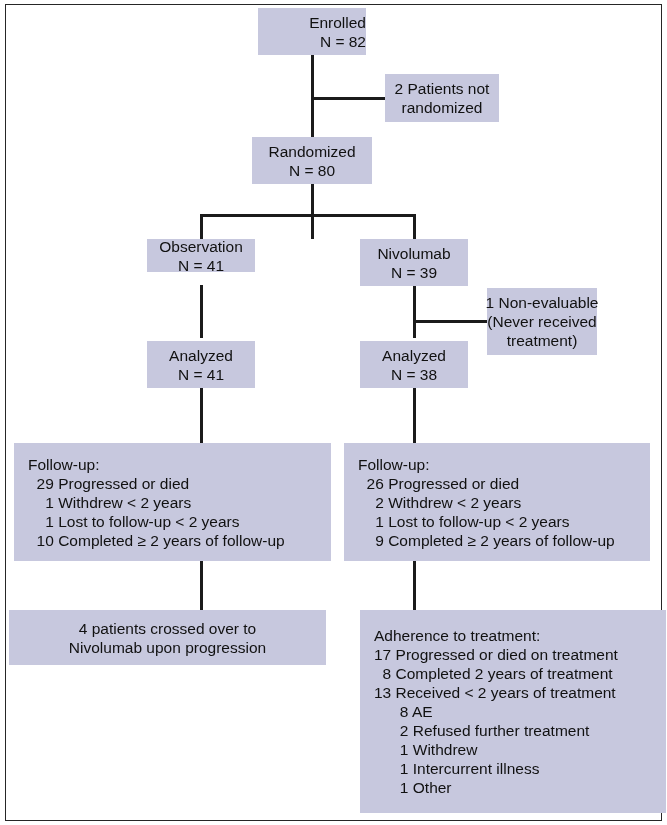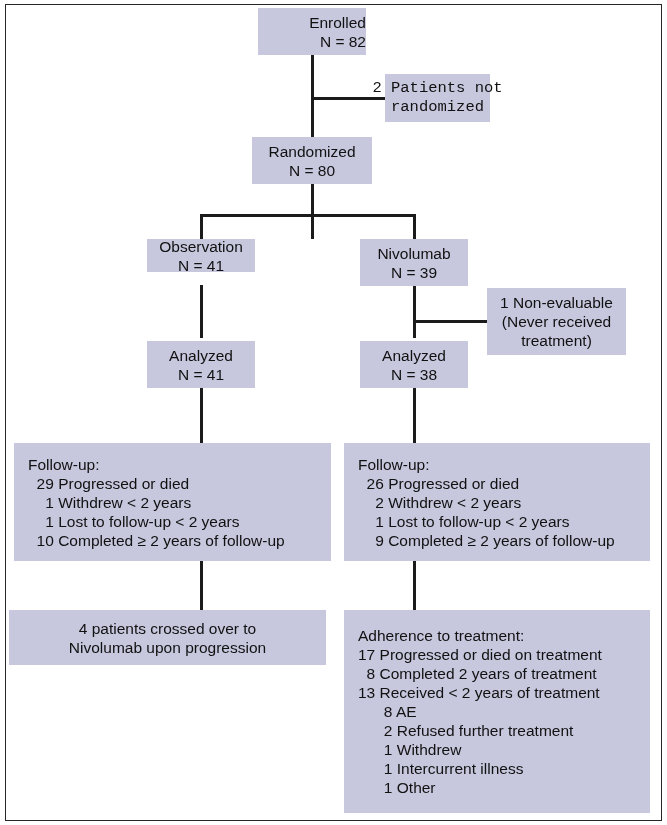--- a/index.html
+++ b/index.html
@@ -71,41 +71,41 @@
   <div class="line vline" style="left:413px; top:387px; height:56px;"></div>
 
   <div class="line vline" style="left:200px; top:560px; height:50px;"></div>
   <div class="line vline" style="left:413px; top:560px; height:50px;"></div>
 
   <div class="box" style="left:258px; top:8px; width:108px; height:47px;align-items:flex-end;">
     <span class="ln">Enrolled</span>
     <span class="ln">N = 82</span>
   </div>
 
-  <div class="box" style="left:385px; top:74px; width:105px; height:48px;font-family:Liberation Mono, monospace;">
+  <div class="box" style="left:385px; top:74px; width:114px; height:48px;">
     <span class="ln">2 Patients not</span>
     <span class="ln">randomized</span>
   </div>
 
   <div class="box" style="left:252px; top:137px; width:120px; height:47px;">
     <span class="ln">Randomized</span>
     <span class="ln">N = 80</span>
   </div>
 
   <div class="box" style="left:147px; top:239px; width:108px; height:33px;">
     <span class="ln">Observation</span>
     <span class="ln">N = 41</span>
   </div>
 
   <div class="box" style="left:360px; top:239px; width:108px; height:47px;">
     <span class="ln">Nivolumab</span>
     <span class="ln">N = 39</span>
   </div>
 
-  <div class="box" style="left:487px; top:288px; width:139px; height:67px;">
+  <div class="box" style="left:487px; top:288px; width:110px; height:67px;">
     <span class="ln">1 Non-evaluable</span>
     <span class="ln">(Never received</span>
     <span class="ln">treatment)</span>
   </div>
 
   <div class="box" style="left:147px; top:341px; width:108px; height:47px;">
     <span class="ln">Analyzed</span>
     <span class="ln">N = 41</span>
   </div>
 
@@ -128,21 +128,21 @@
     <span class="ln">    2 Withdrew &lt; 2 years</span>
     <span class="ln">    1 Lost to follow-up &lt; 2 years</span>
     <span class="ln">    9 Completed ≥ 2 years of follow-up</span>
   </div>
 
   <div class="box" style="left:9px; top:610px; width:317px; height:55px;">
     <span class="ln">4 patients crossed over to</span>
     <span class="ln">Nivolumab upon progression</span>
   </div>
 
-  <div class="box left-align" style="left:344px; top:610px; width:306px; height:203px; padding:11px 0 11px 14px;">
+  <div class="box left-align" style="left:360px; top:610px; width:306px; height:203px; padding:11px 0 11px 14px;">
     <span class="ln">Adherence to treatment:</span>
     <span class="ln">17 Progressed or died on treatment</span>
     <span class="ln">  8 Completed 2 years of treatment</span>
     <span class="ln">13 Received &lt; 2 years of treatment</span>
     <span class="ln">      8 AE</span>
     <span class="ln">      2 Refused further treatment</span>
     <span class="ln">      1 Withdrew</span>
     <span class="ln">      1 Intercurrent illness</span>
     <span class="ln">      1 Other</span>
   </div>

